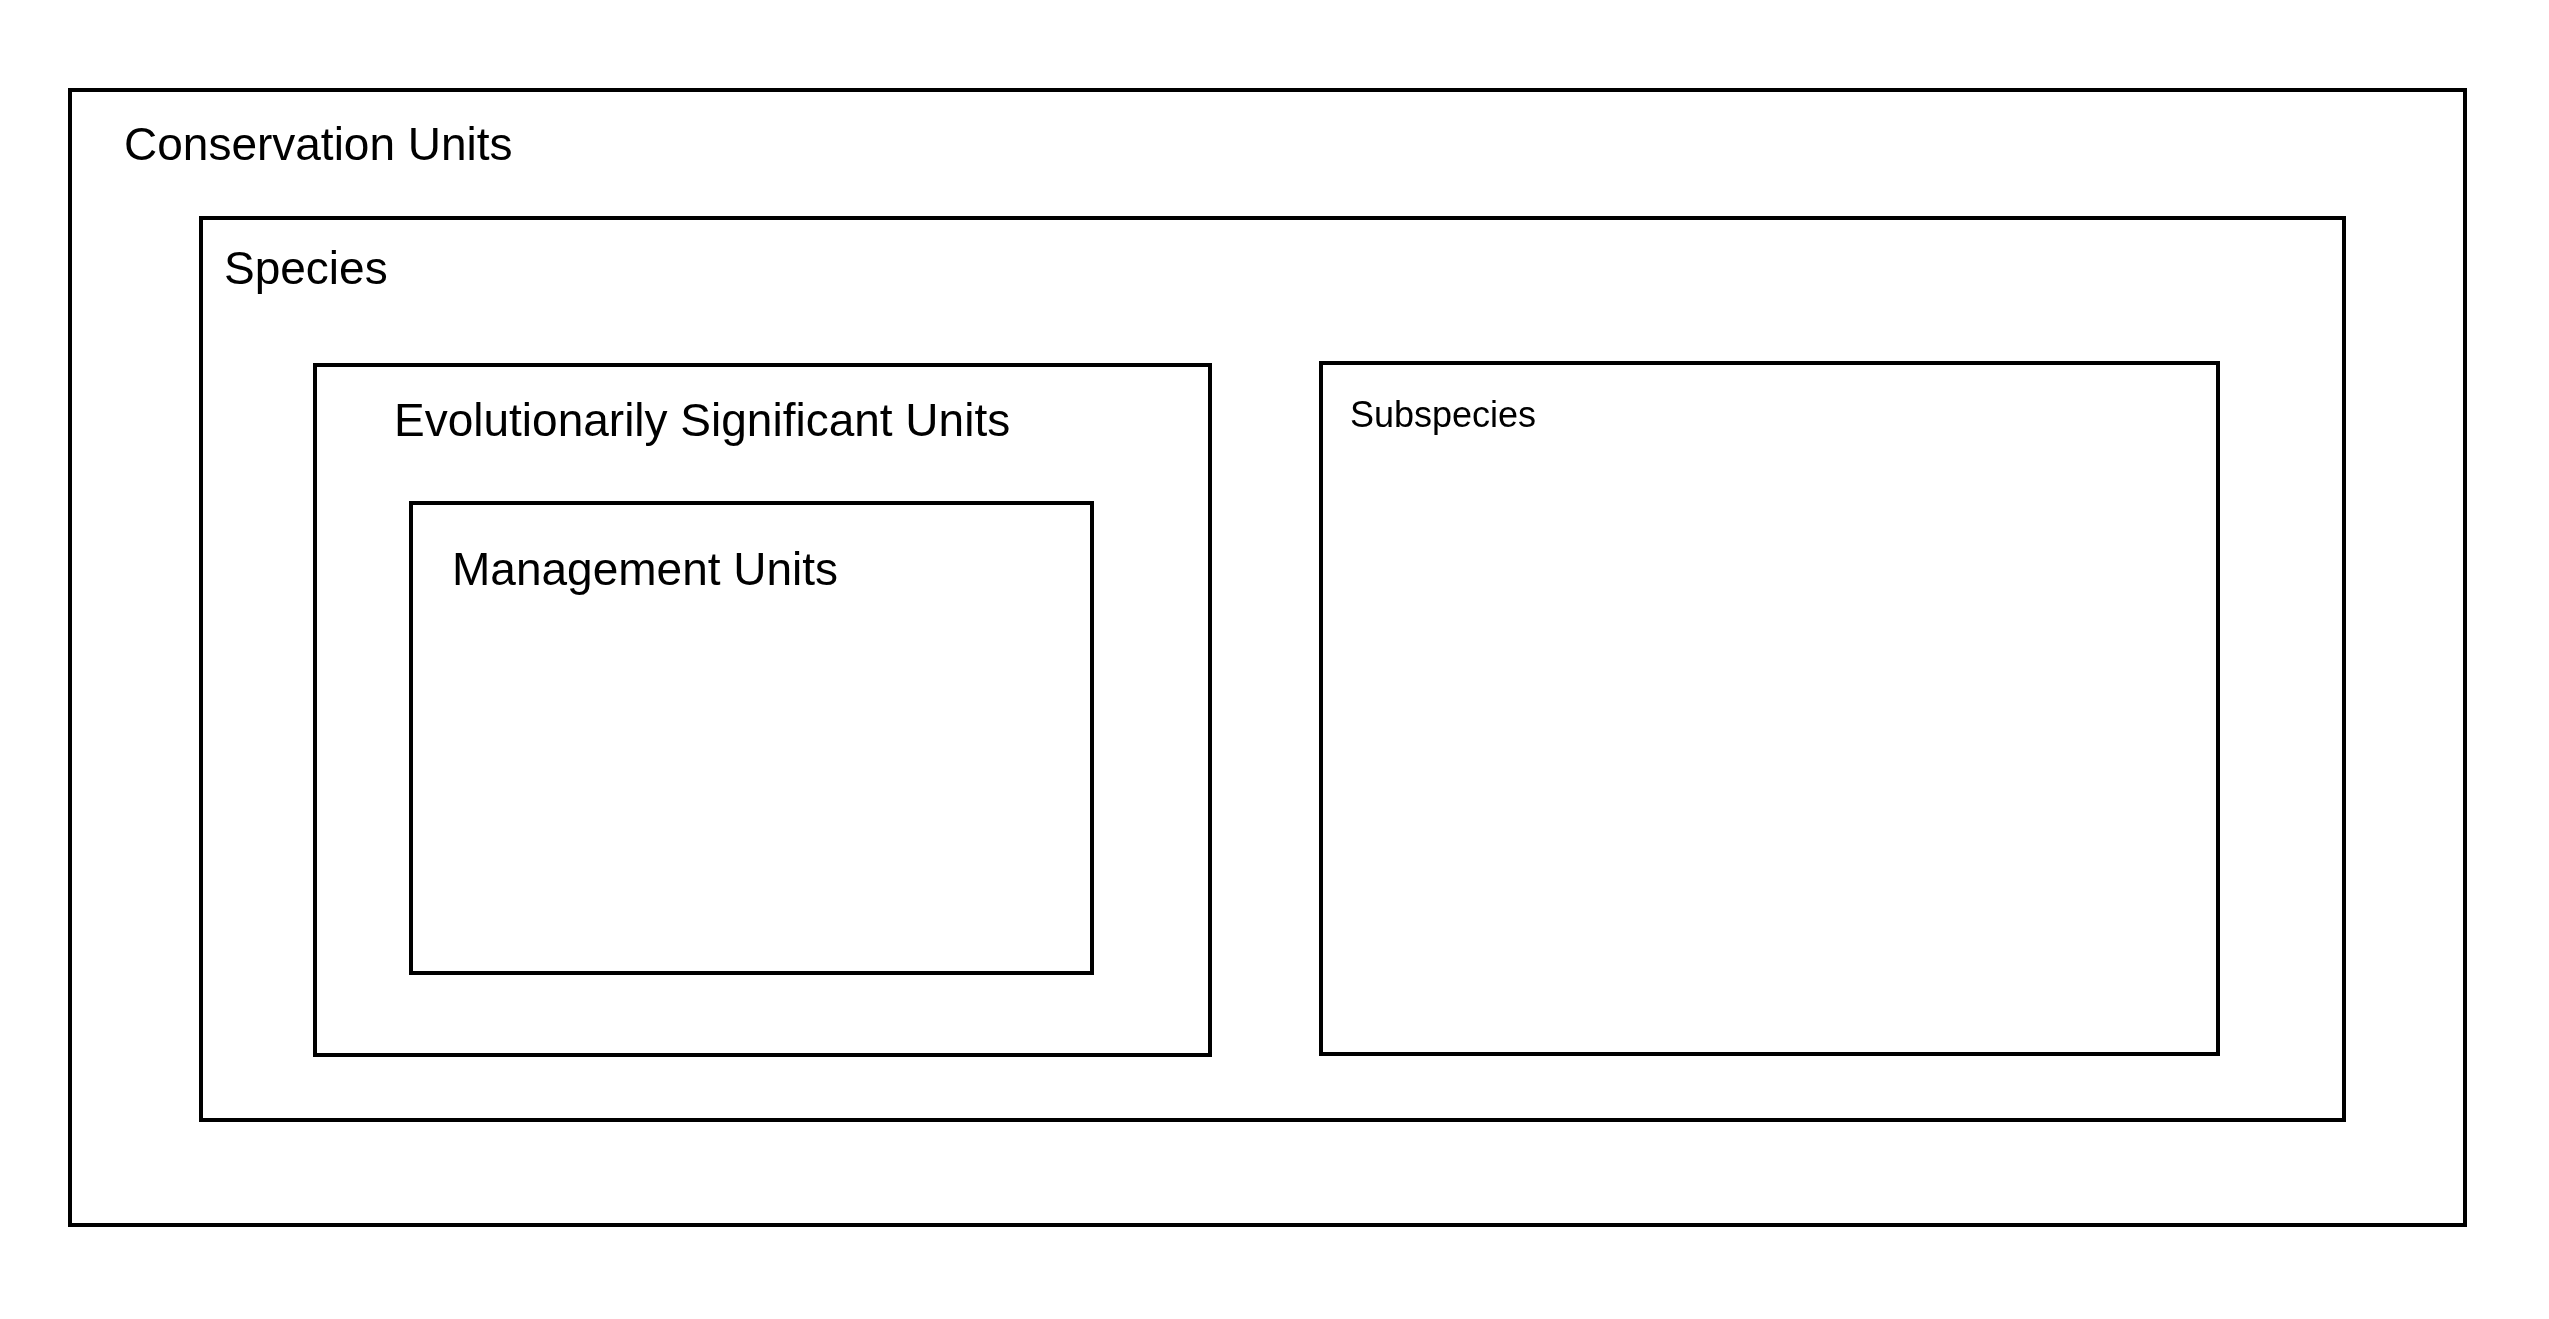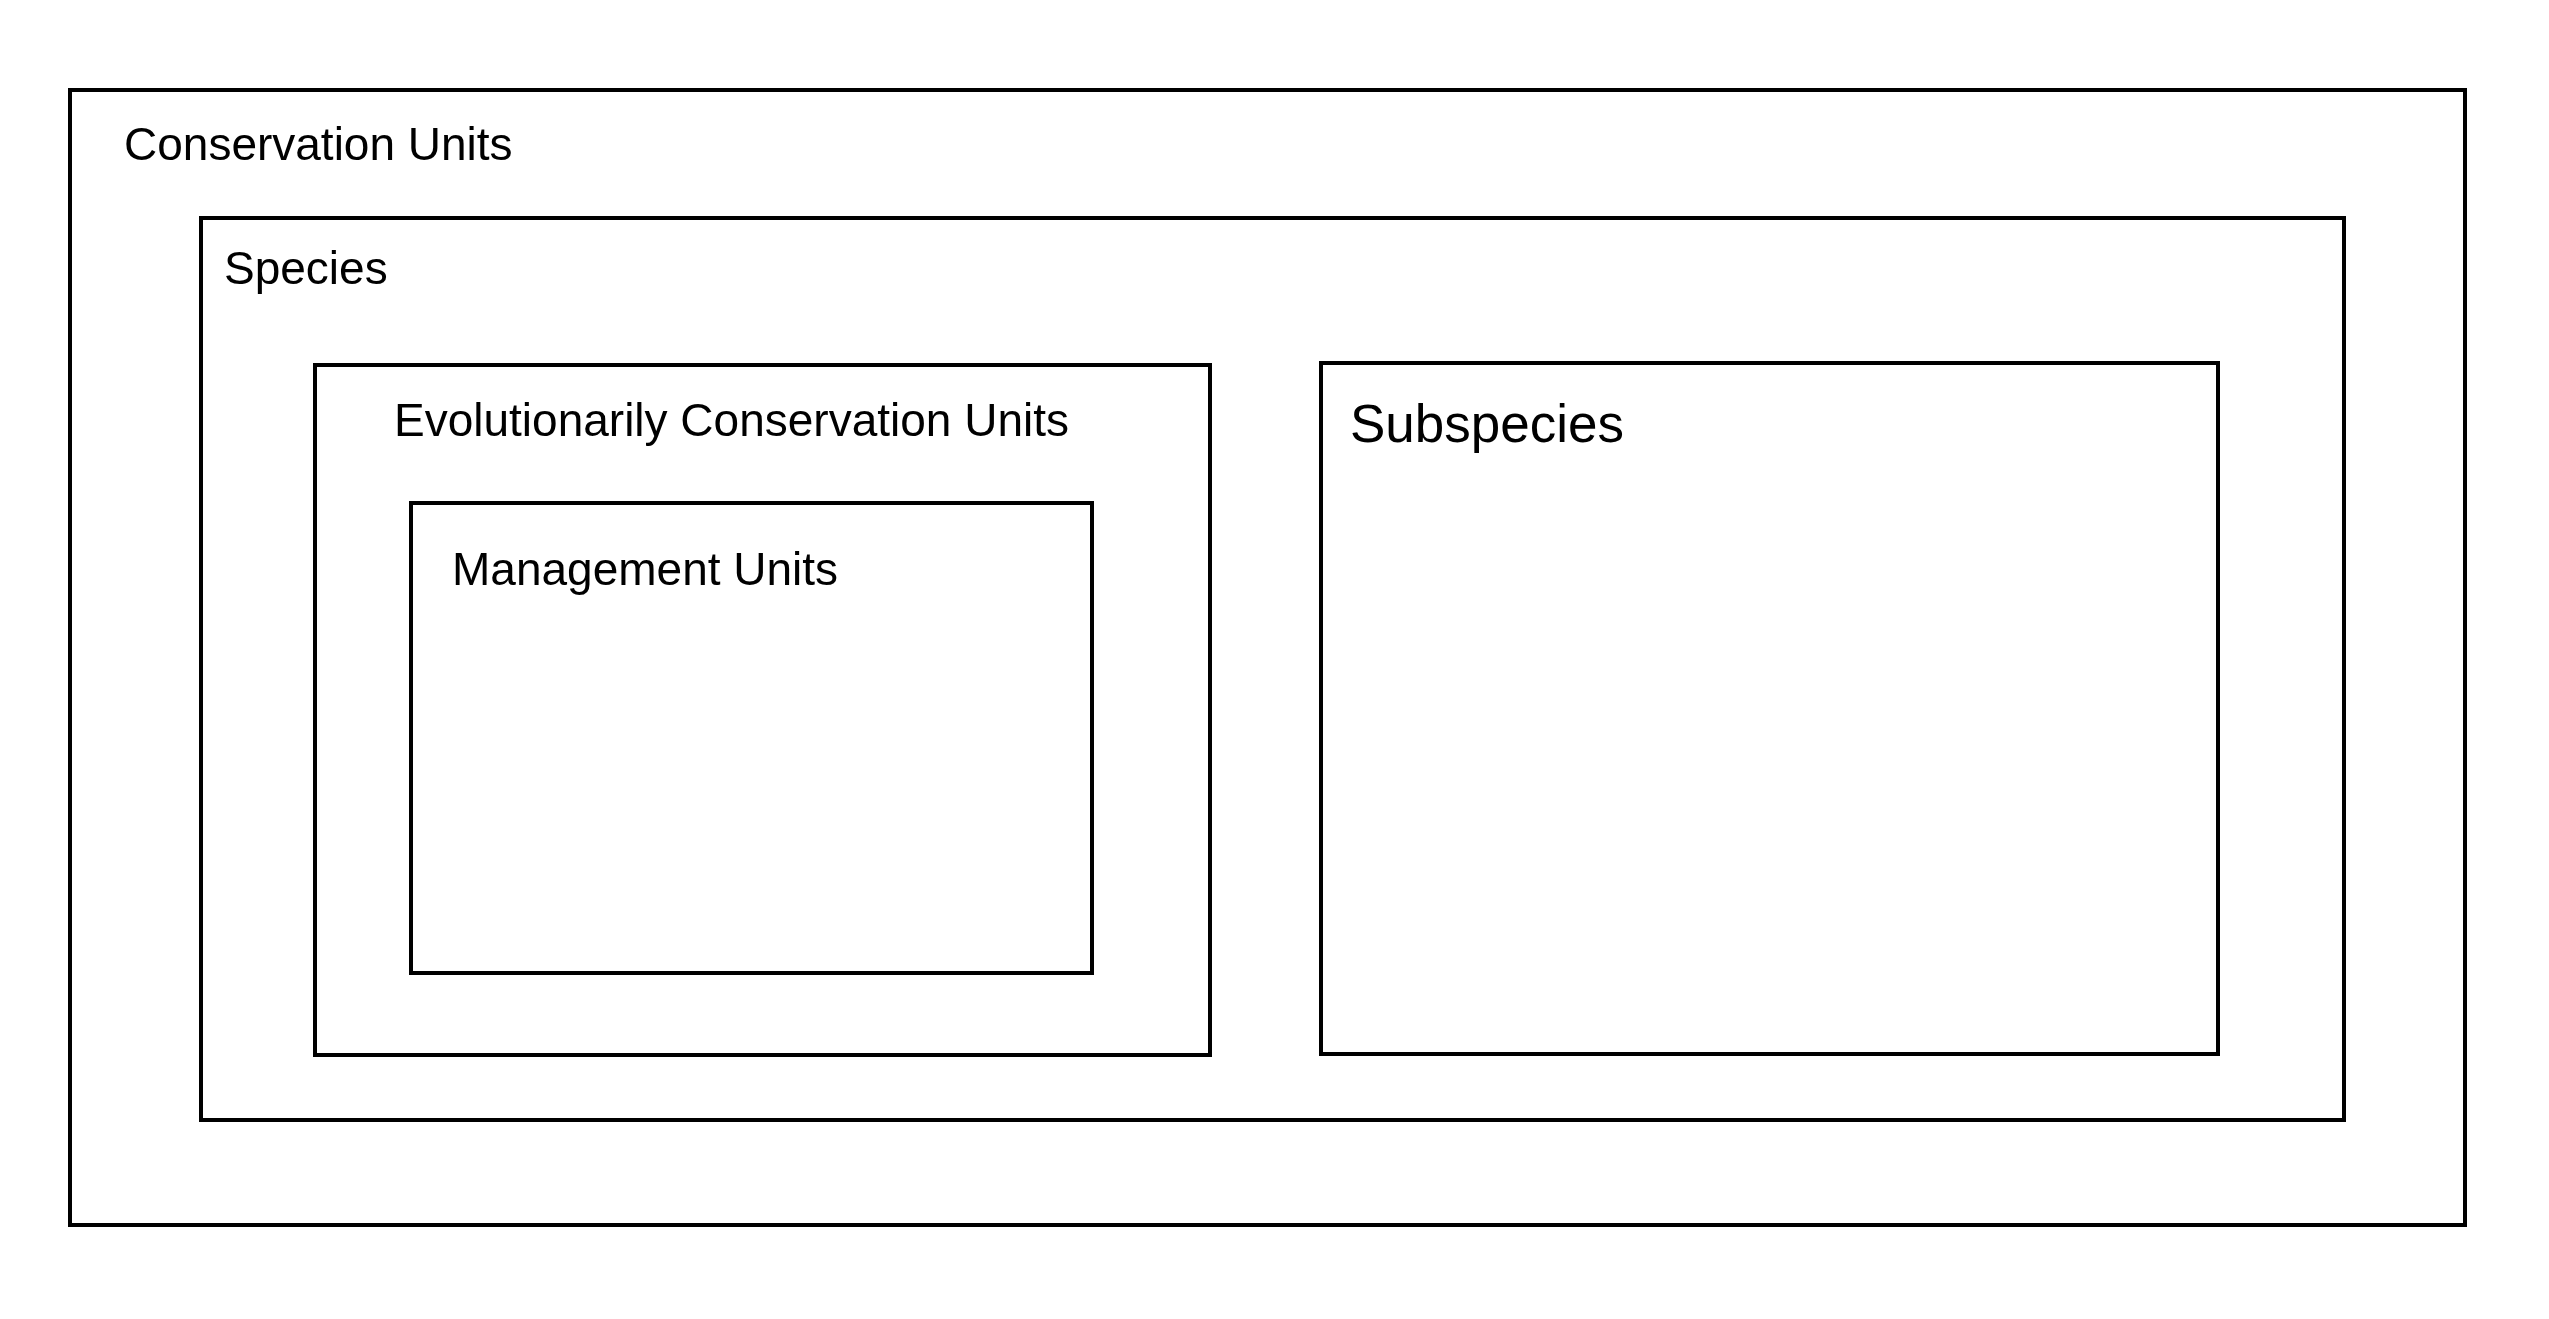--- a/index.html
+++ b/index.html
@@ -89,21 +89,21 @@
   
   #box-subspecies {
     left: 1311px;
     top: 353px;
     width: 901px;
     height: 695px;
   }
   #label-subspecies {
     left: 1350px;
     top: 397px;
-    font-size: 53px;
+    font-size: 36px;
   }
 </style>
 </head>
 <body>
 
 <div id="canvas">
 
   <div class="nested-box" id="box-conservation-units">
 
     <div class="nested-box" id="box-species" style="left:127px; top:124px; width:2147px; height:906px;">
@@ -114,19 +114,19 @@
       </div>
 
       <div class="nested-box" id="box-subspecies" style="left:1116px; top:141px; width:901px; height:695px;"></div>
     </div>
   </div>
 
   <div class="box-label" id="label-conservation-units">Conservation Units</div>
 
   <div class="box-label" id="label-species">Species</div>
 
-  <div class="box-label" id="label-evolutionarily-significant-units">Evolutionarily Conservation Units</div>
+  <div class="box-label" id="label-evolutionarily-significant-units">Evolutionarily Significant Units</div>
 
   <div class="box-label" id="label-management-units">Management Units</div>
 
   <div class="box-label" id="label-subspecies">Subspecies</div>
 
 </div>
 
 </body></html>

